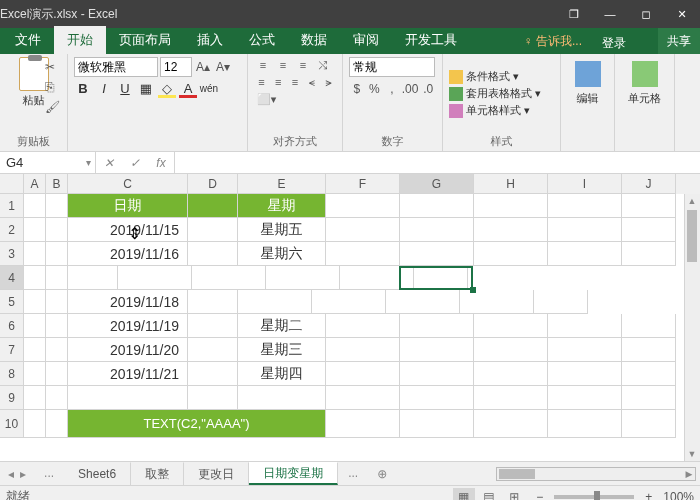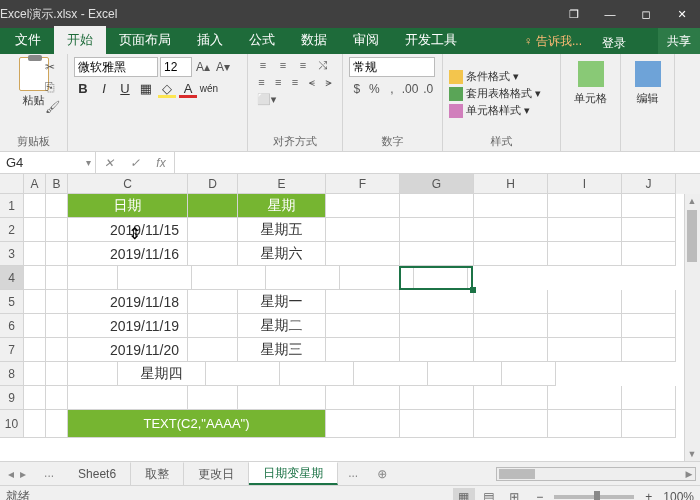--- a/index.html
+++ b/index.html
@@ -222,32 +222,32 @@
 
   <div class="group styles-group">
     <div class="styles-list">
       <div><i class="sicon" style="background:#f3c54d"></i><span>条件格式</span> ▾</div>
       <div><i class="sicon" style="background:#5aa557"></i><span>套用表格格式</span> ▾</div>
       <div><i class="sicon" style="background:#d17fbc"></i><span>单元格样式</span> ▾</div>
     </div>
     <div class="group-label">样式</div>
   </div>
 
+  <div class="group edit-group">
+    <div class="big-btn">
+      <div class="bicon" style="background:#6ea3d8"></div>
+      <span class="blabel">编辑</span>
+    </div>
+    <div class="group-label"></div>
+  </div>
+
   <div class="group cells-group">
     <div class="big-btn">
       <div class="bicon" style="background:#89c976"></div>
       <span class="blabel">单元格</span>
-    </div>
-    <div class="group-label"></div>
-  </div>
-
-  <div class="group edit-group">
-    <div class="big-btn">
-      <div class="bicon" style="background:#6ea3d8"></div>
-      <span class="blabel">编辑</span>
     </div>
     <div class="group-label"></div>
   </div>
 </div>
 
 <div class="formula-bar">
   <div class="name-box">
       <span>G4</span>
       <span class="dd">▾</span>
     </div>
@@ -323,21 +323,20 @@
         <div class="cell w-h"></div>
         <div class="cell w-i"></div>
         <div class="cell w-j"></div>
       </div>
     <div class="grid-row">
         <div class="rowhdr">5</div>
         <div class="cell w-a"></div>
         <div class="cell w-b"></div>
         <div class="cell w-c date-cell">2019/11/18</div>
         <div class="cell w-d"></div>
-        <div class="cell w-e centered">星期一</div>
         <div class="cell w-f"></div>
         <div class="cell w-g"></div>
         <div class="cell w-h"></div>
         <div class="cell w-i"></div>
         <div class="cell w-j"></div>
       </div>
     <div class="grid-row">
         <div class="rowhdr">6</div>
         <div class="cell w-a"></div>
         <div class="cell w-b"></div>
@@ -360,20 +359,21 @@
         <div class="cell w-f"></div>
         <div class="cell w-g"></div>
         <div class="cell w-h"></div>
         <div class="cell w-i"></div>
         <div class="cell w-j"></div>
       </div>
     <div class="grid-row">
         <div class="rowhdr">8</div>
         <div class="cell w-a"></div>
         <div class="cell w-b"></div>
+        <div class="cell w-c date-cell">2019/11/21</div>
         <div class="cell w-d"></div>
         <div class="cell w-e centered">星期四</div>
         <div class="cell w-f"></div>
         <div class="cell w-g"></div>
         <div class="cell w-h"></div>
         <div class="cell w-i"></div>
         <div class="cell w-j"></div>
       </div>
     <div class="grid-row">
         <div class="rowhdr">9</div>

